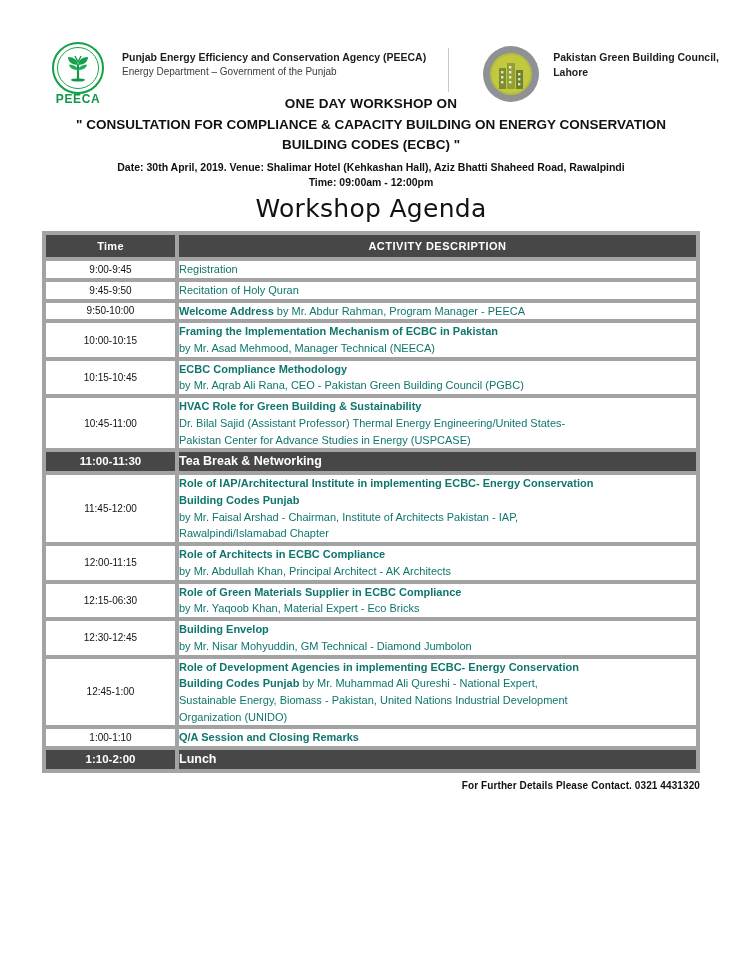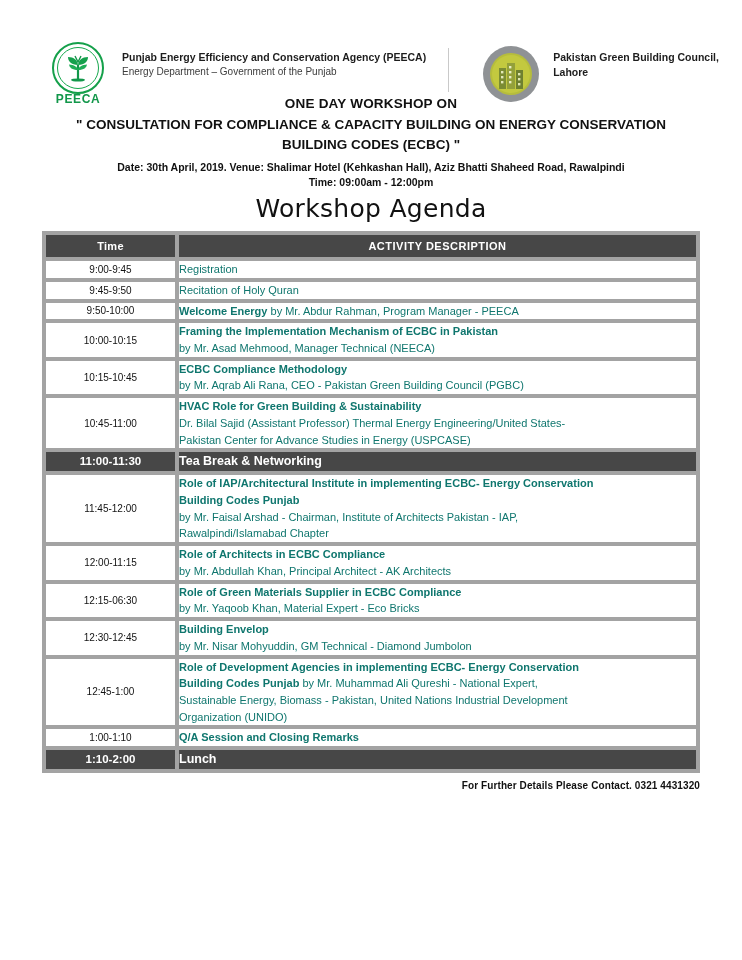--- a/index.html
+++ b/index.html
@@ -326,21 +326,21 @@
         </tr>
         <tr>
           <td class="time-cell">9:45-9:50</td>
           <td class="desc-cell">
             <span class="ln">Recitation of Holy Quran</span>
           </td>
         </tr>
         <tr>
           <td class="time-cell">9:50-10:00</td>
           <td class="desc-cell">
-            <span class="ln"><b>Welcome Energy</b> by Mr. Abdur Rahman, Program Manager - PEECA</span>
+            <span class="ln"><b>Welcome Address</b> by Mr. Abdur Rahman, Program Manager - PEECA</span>
           </td>
         </tr>
         <tr>
           <td class="time-cell">10:00-10:15</td>
           <td class="desc-cell">
             <span class="ln"><b>Framing the Implementation Mechanism of ECBC in Pakistan</b></span>
             <span class="ln">by Mr. Asad Mehmood, Manager Technical (NEECA)</span>
           </td>
         </tr>
         <tr>

